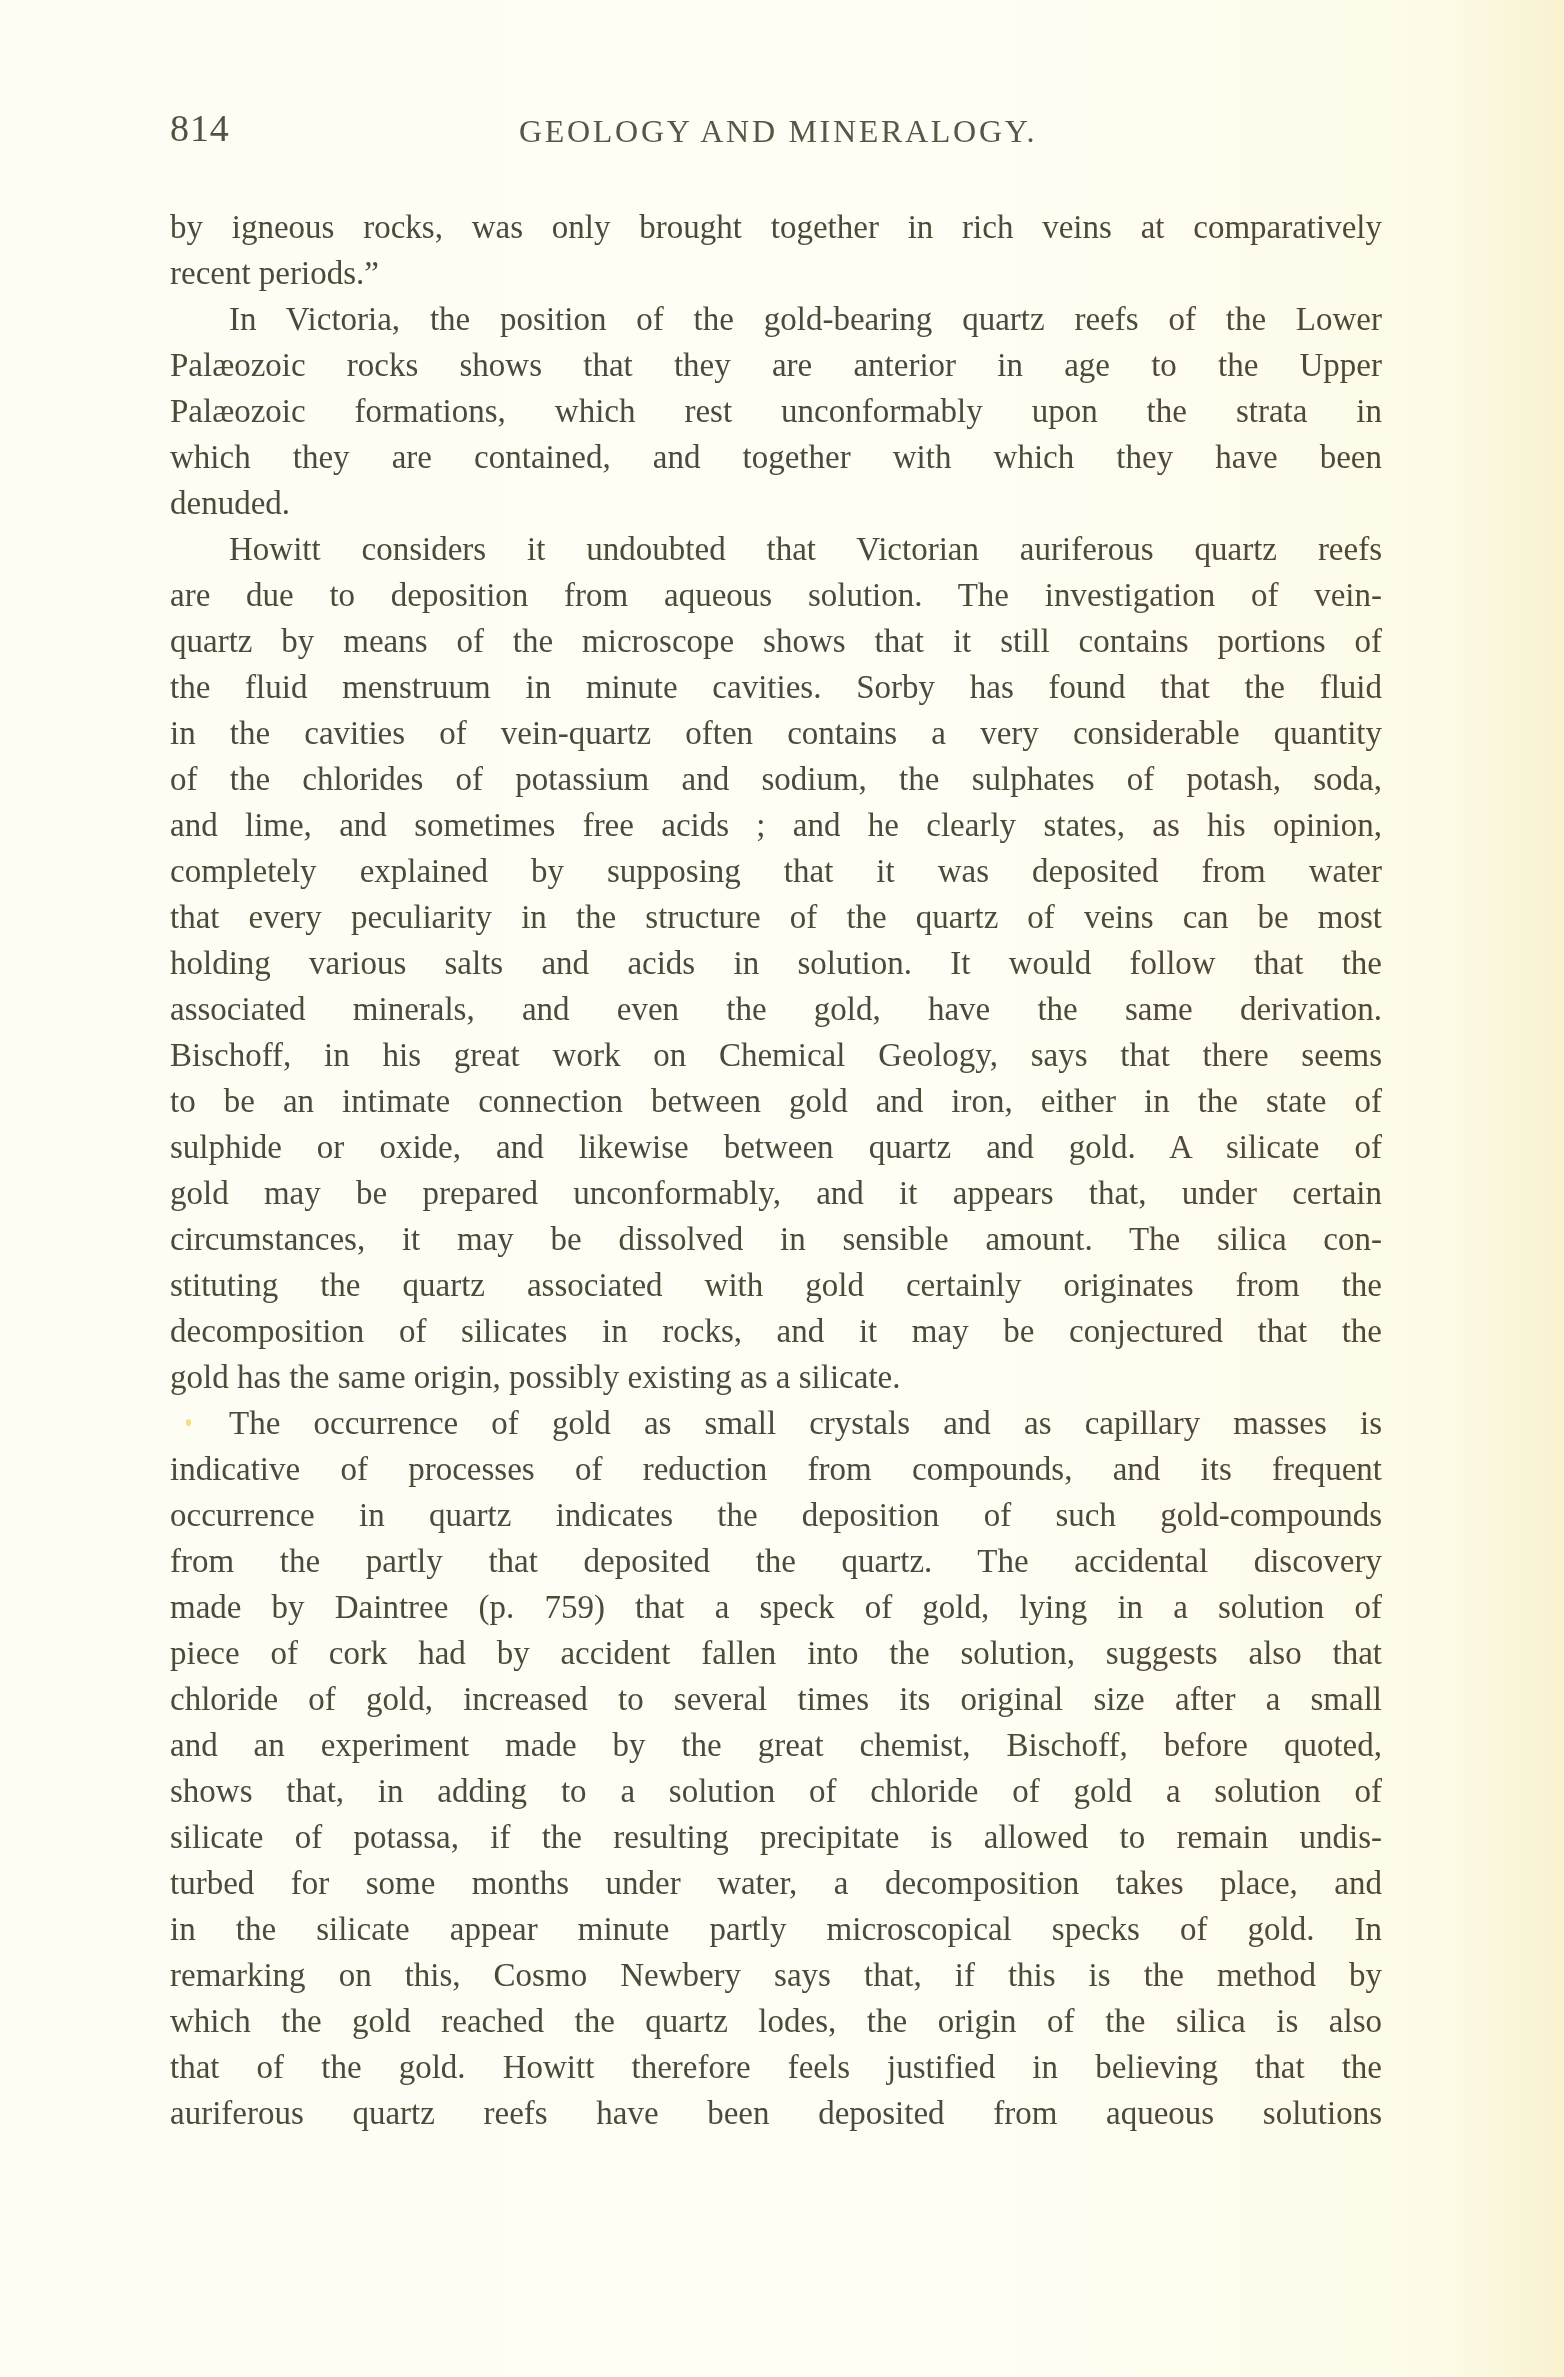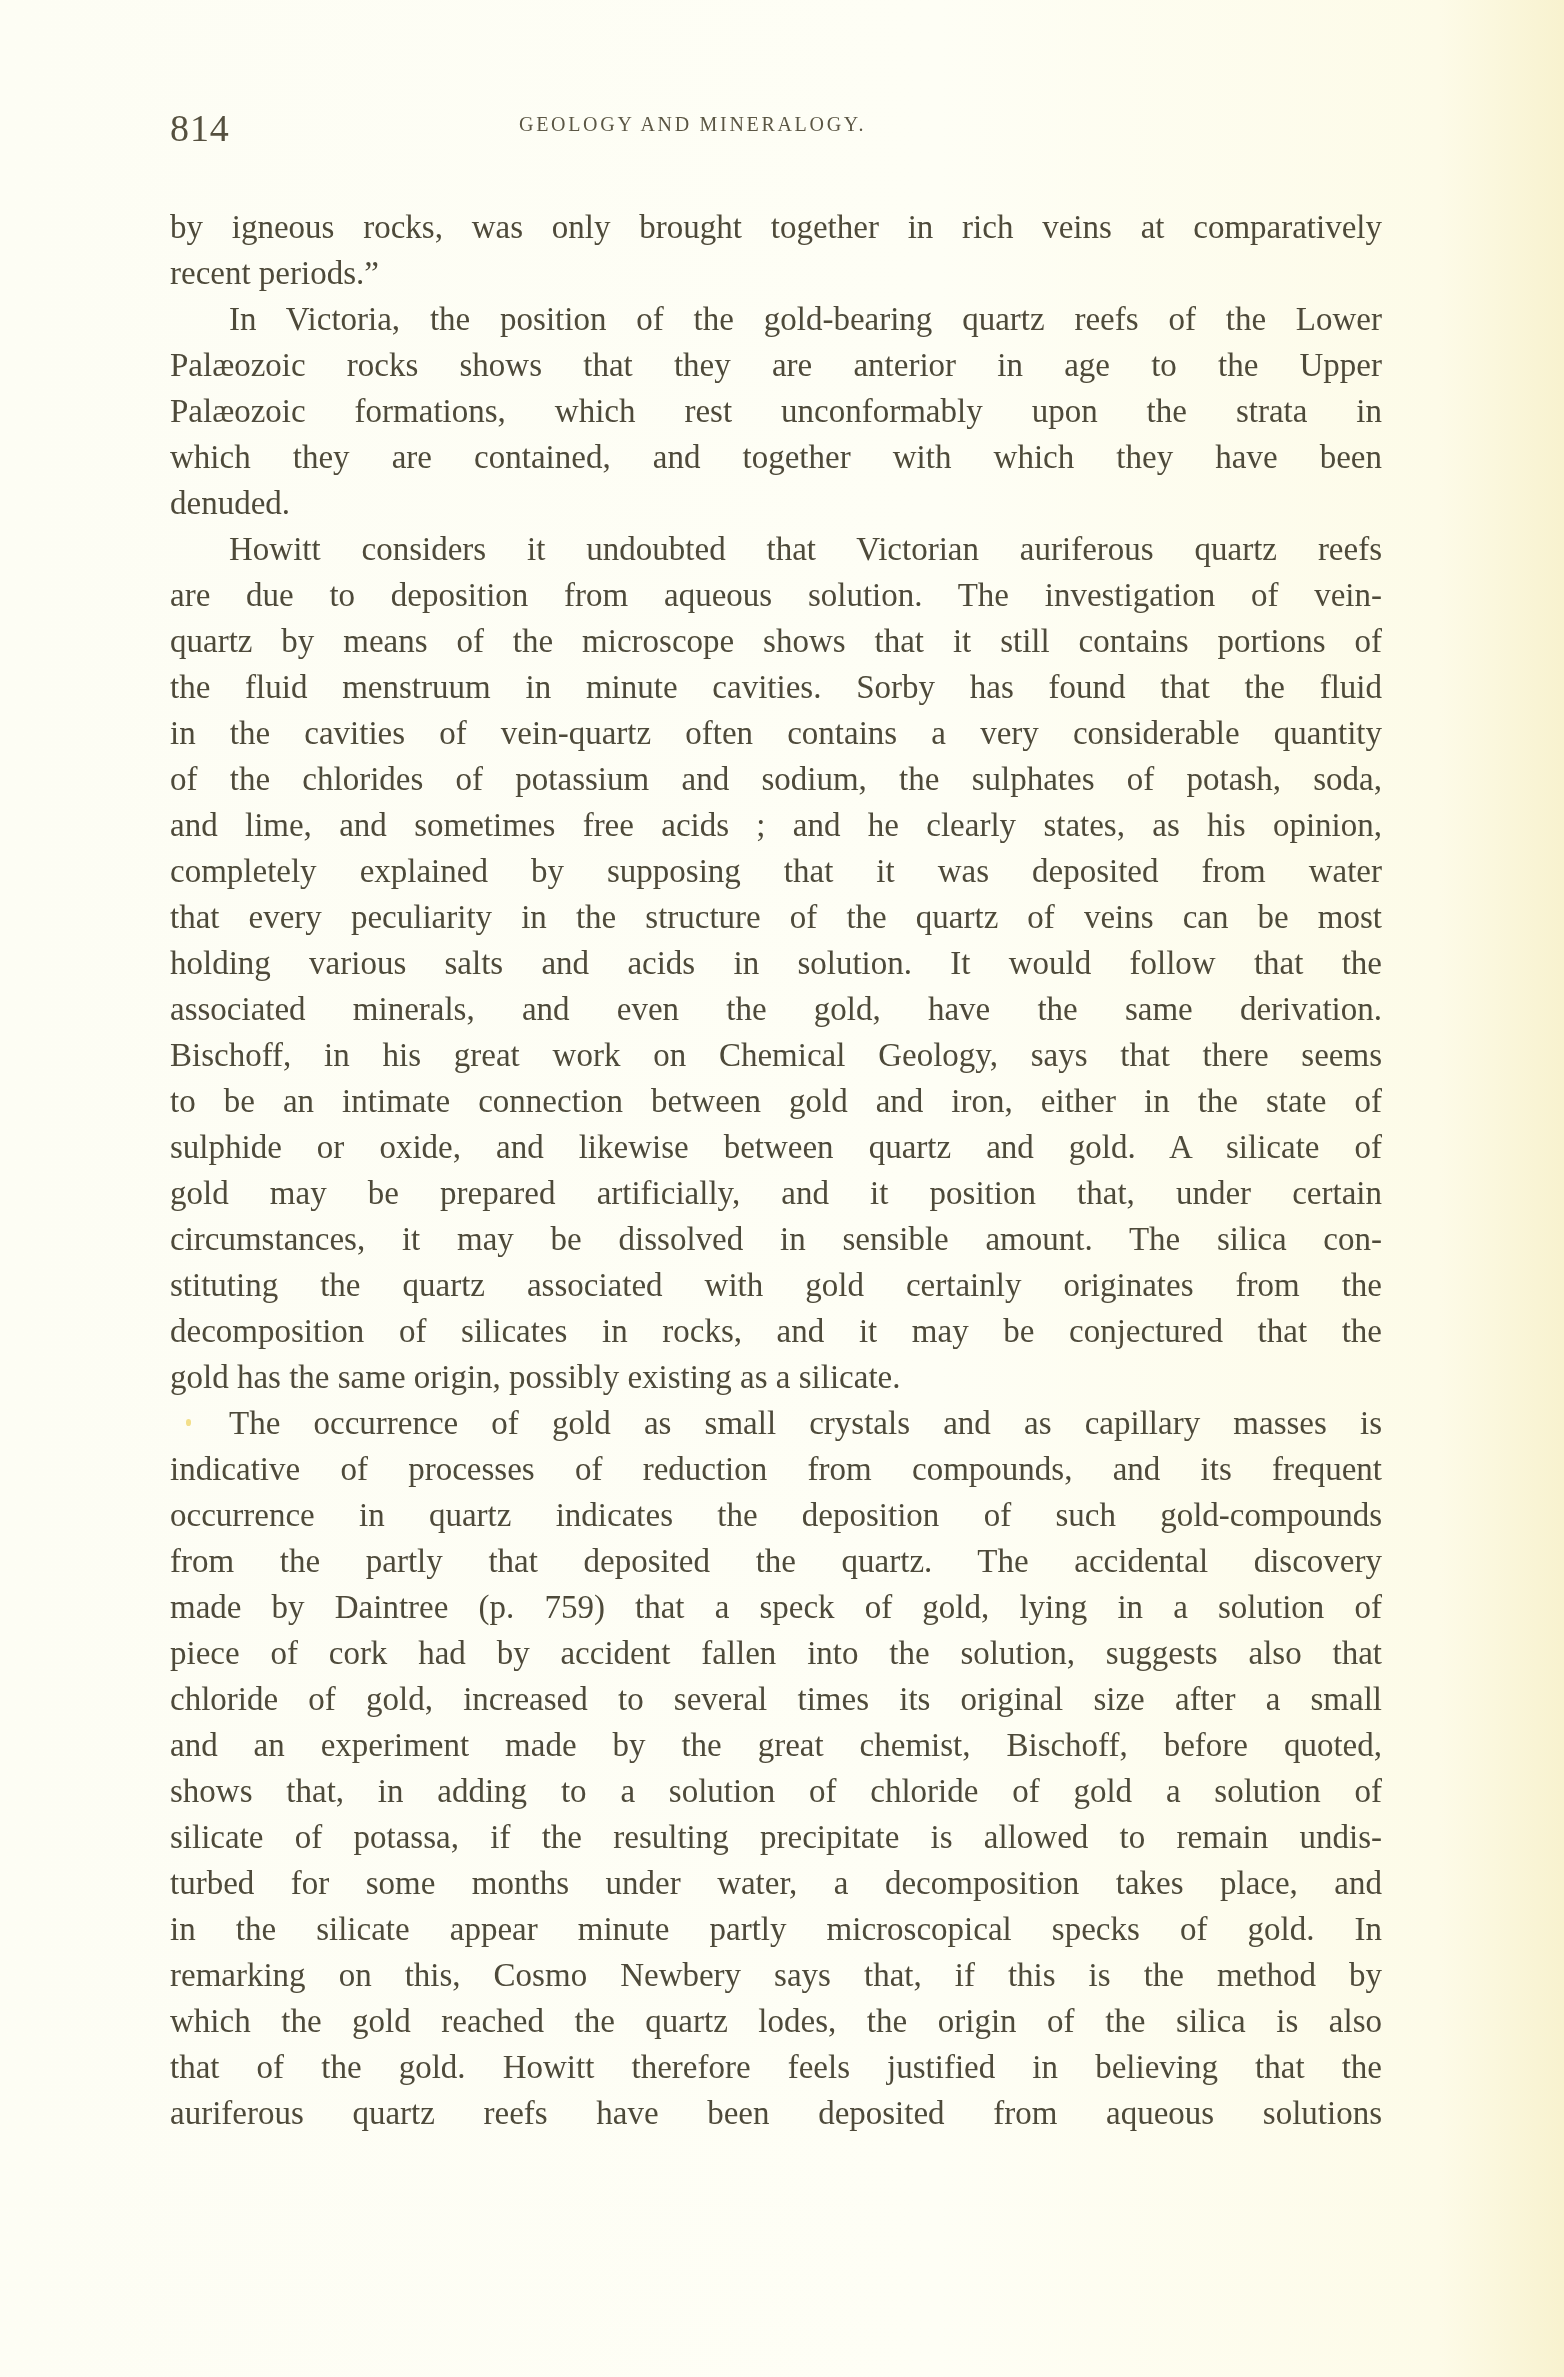--- a/index.html
+++ b/index.html
@@ -13,21 +13,21 @@
   .page { position: absolute; left: 170px; top: 0; width: 1212px; }
   .running-head {
     position: absolute; top: 106px; left: 0; width: 1212px; height: 45px;
   }
   .page-number {
     position: absolute; left: 0; top: 0;
     font-size: 38px; letter-spacing: 0.9px; color: #55503f;
   }
   .head-title {
     position: absolute; left: 349px; top: 7.2px;
-    font-size: 20px; letter-spacing: 2.7px; color: #5b5644;
+    font-size: 32px; letter-spacing: 2.7px; color: #5b5644;
   }
   .body-text { position: absolute; top: 204px; left: 0; width: 1212px; }
   .line {
     display: block; height: 46px; line-height: 46px;
     font-size: 33px; white-space: nowrap;
     text-align: justify; text-align-last: justify;
   }
   .line.last { text-align-last: left; }
   .line.indent { text-indent: 59px; }
   .stain {
@@ -61,21 +61,21 @@
     <span class="line">in the cavities of vein-quartz often contains a very considerable quantity</span>
     <span class="line">of the chlorides of potassium and sodium, the sulphates of potash, soda,</span>
     <span class="line">and lime, and sometimes free acids ; and he clearly states, as his opinion,</span>
     <span class="line">completely explained by supposing that it was deposited from water</span>
     <span class="line">that every peculiarity in the structure of the quartz of veins can be most</span>
     <span class="line">holding various salts and acids in solution. It would follow that the</span>
     <span class="line">associated minerals, and even the gold, have the same derivation.</span>
     <span class="line">Bischoff, in his great work on Chemical Geology, says that there seems</span>
     <span class="line">to be an intimate connection between gold and iron, either in the state of</span>
     <span class="line">sulphide or oxide, and likewise between quartz and gold. A silicate of</span>
-    <span class="line">gold may be prepared artificially, and it position that, under certain</span>
+    <span class="line">gold may be prepared unconformably, and it appears that, under certain</span>
     <span class="line">circumstances, it may be dissolved in sensible amount. The silica con-</span>
     <span class="line">stituting the quartz associated with gold certainly originates from the</span>
     <span class="line">decomposition of silicates in rocks, and it may be conjectured that the</span>
     <span class="line last">gold has the same origin, possibly existing as a silicate.</span>
     <span class="line indent">The occurrence of gold as small crystals and as capillary masses is</span>
     <span class="line">indicative of processes of reduction from compounds, and its frequent</span>
     <span class="line">occurrence in quartz indicates the deposition of such gold-compounds</span>
     <span class="line">from the partly that deposited the quartz. The accidental discovery</span>
     <span class="line">made by Daintree (p. 759) that a speck of gold, lying in a solution of</span>
     <span class="line">piece of cork had by accident fallen into the solution, suggests also that</span>

